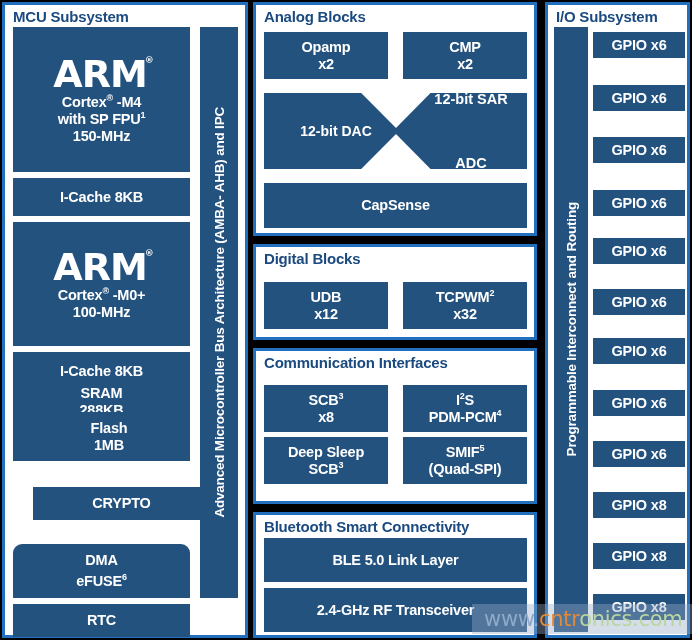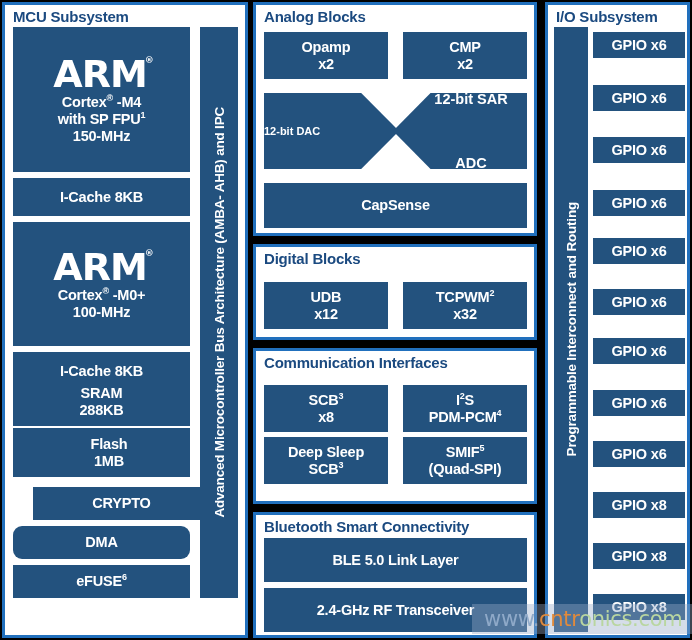--- a/index.html
+++ b/index.html
@@ -92,25 +92,26 @@
     font-weight: bold;
     white-space: nowrap;
     letter-spacing: -0.2px;
   }
 
   
   .chev-r {
     position: absolute;
     background: #23527e;
     color: #fff;
-    font-size: 11px;
+    font-size: 14px;
     font-weight: bold;
     display: flex;
     align-items: center;
-    justify-content: flex-start;
+    justify-content: center;
+    padding-left: 9px;
     box-sizing: border-box;
     clip-path: polygon(0 0, 72% 0, 100% 50%, 72% 100%, 0 100%);
   }
   .chev-l {
     position: absolute;
     background: #23527e;
     color: #fff;
     font-size: 14.5px;
     font-weight: bold;
     display: flex;
@@ -177,33 +178,34 @@
     <div>100-MHz</div>
   </div>
 
   <div class="blk" style="left:13px; top:352px; width:177px; height:38px;">I-Cache 8KB</div>
 
   <div class="blk" style="left:13px; top:377px; width:177px; height:49px;">
     <div>SRAM</div>
     <div>288KB</div>
   </div>
 
-  <div class="blk" style="left:13px; top:428px; width:177px; height:49px;padding-left:15px;">
+  <div class="blk" style="left:13px; top:412px; width:177px; height:49px;padding-left:15px;">
     <div>Flash</div>
     <div>1MB</div>
   </div>
 
   <div class="blk" style="left:13px; top:487px; width:177px; height:33px;margin-left:20px;">CRYPTO</div>
 
-  <div class="blk" style="left:13px; top:526px; width:177px; height:33px;border-radius:9px;">DMA</div>
+  <div class="blk" style="left:13px; top:544px; width:177px; height:33px;border-radius:9px;">DMA</div>
 
   <div class="blk" style="left:13px; top:565px; width:177px; height:33px;">
     <div>eFUSE<sup>6</sup></div>
   </div>
 
+  <div class="blk" style="left:13px; top:604px; width:177px; height:33px;">RTC</div>
 
   <div class="vbar" style="left:200px; top:27px; width:38px; height:571px;">
     <span>Advanced Microcontroller Bus Architecture (AMBA- AHB) and IPC</span>
   </div>
 
   <div class="panel" style="left:253px; top:2px; width:284px; height:234px;">
     <div class="panel-title">Analog Blocks</div>
   </div>
 
   <div class="blk" style="left:264px; top:32px; width:124px; height:47px;">

